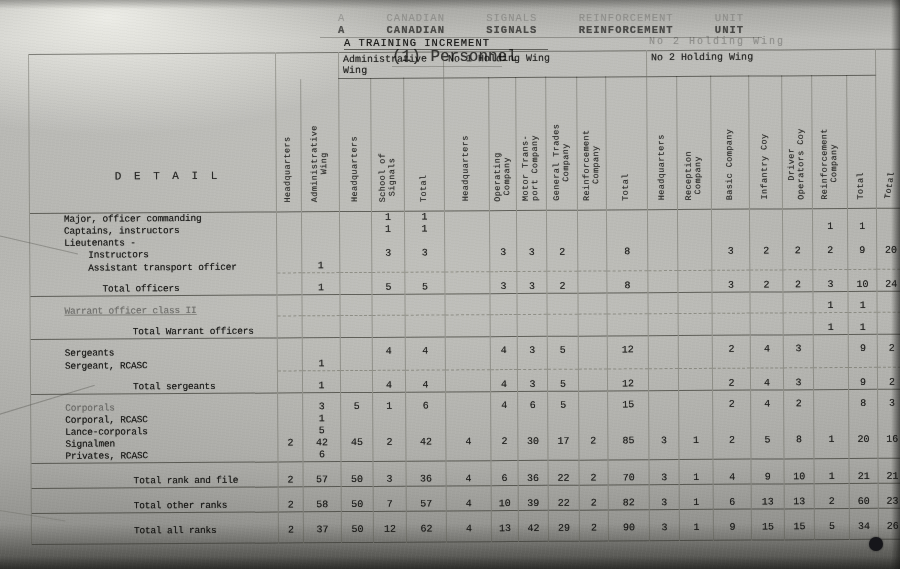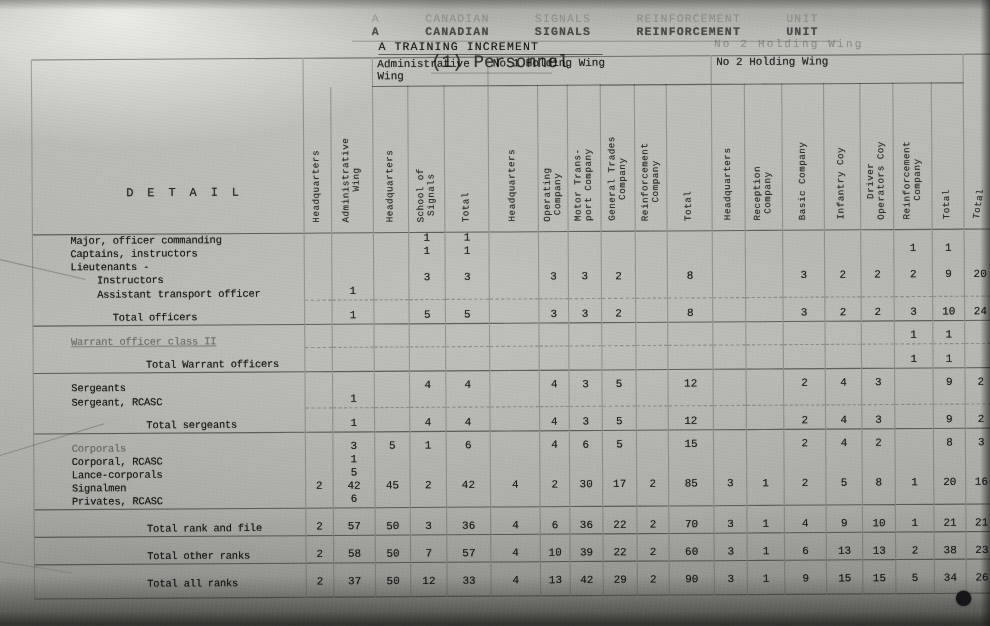--- a/index.html
+++ b/index.html
@@ -528,37 +528,37 @@
             <td class="num">2</td>
             <td class="num">58</td>
             <td class="num">50</td>
             <td class="num">7</td>
             <td class="num">57</td>
             <td class="num">4</td>
             <td class="num">10</td>
             <td class="num">39</td>
             <td class="num">22</td>
             <td class="num">2</td>
-            <td class="num">60</td>
+            <td class="num">82</td>
             <td class="num">3</td>
             <td class="num">1</td>
             <td class="num">6</td>
             <td class="num">13</td>
             <td class="num">13</td>
             <td class="num">2</td>
-            <td class="num">38</td>
+            <td class="num">60</td>
             <td class="num">23</td>
           </tr>
           <tr class="total section">
             <td class="detail i3">Total all ranks</td>
             <td class="num">2</td>
             <td class="num">37</td>
             <td class="num">50</td>
             <td class="num">12</td>
-            <td class="num">33</td>
+            <td class="num">62</td>
             <td class="num">4</td>
             <td class="num">13</td>
             <td class="num">42</td>
             <td class="num">29</td>
             <td class="num">2</td>
             <td class="num">90</td>
             <td class="num">3</td>
             <td class="num">1</td>
             <td class="num">9</td>
             <td class="num">15</td>

